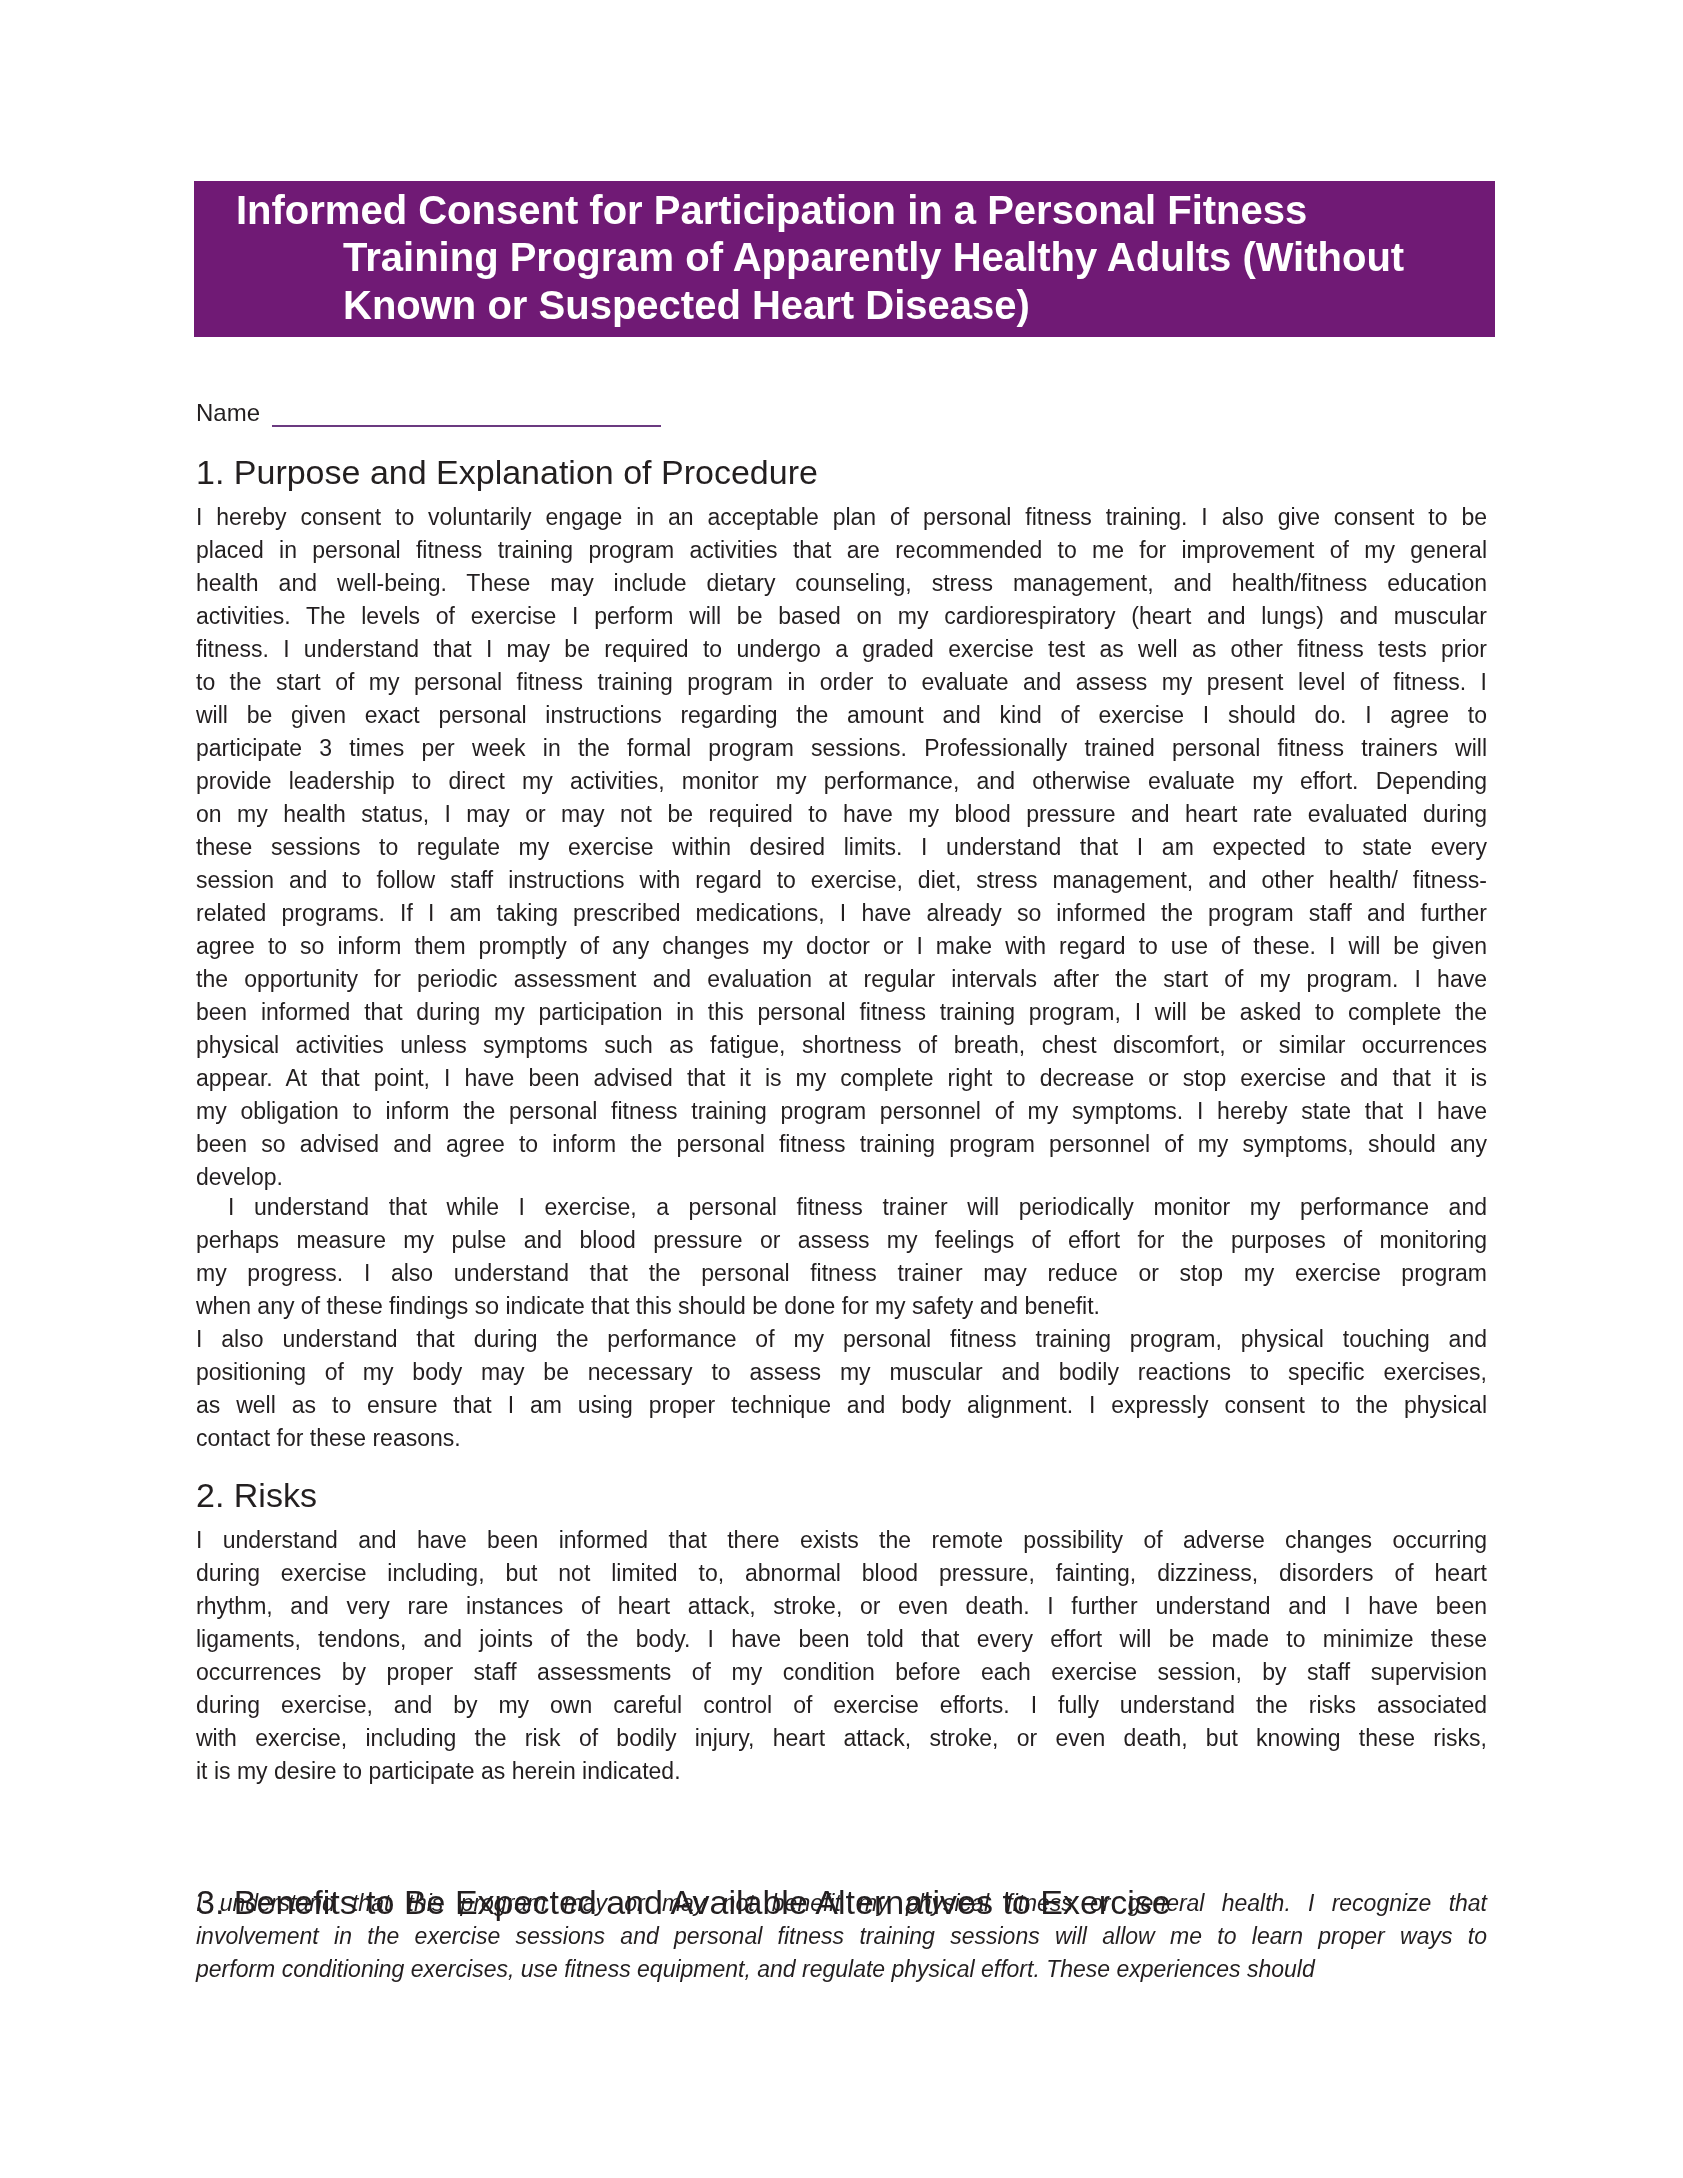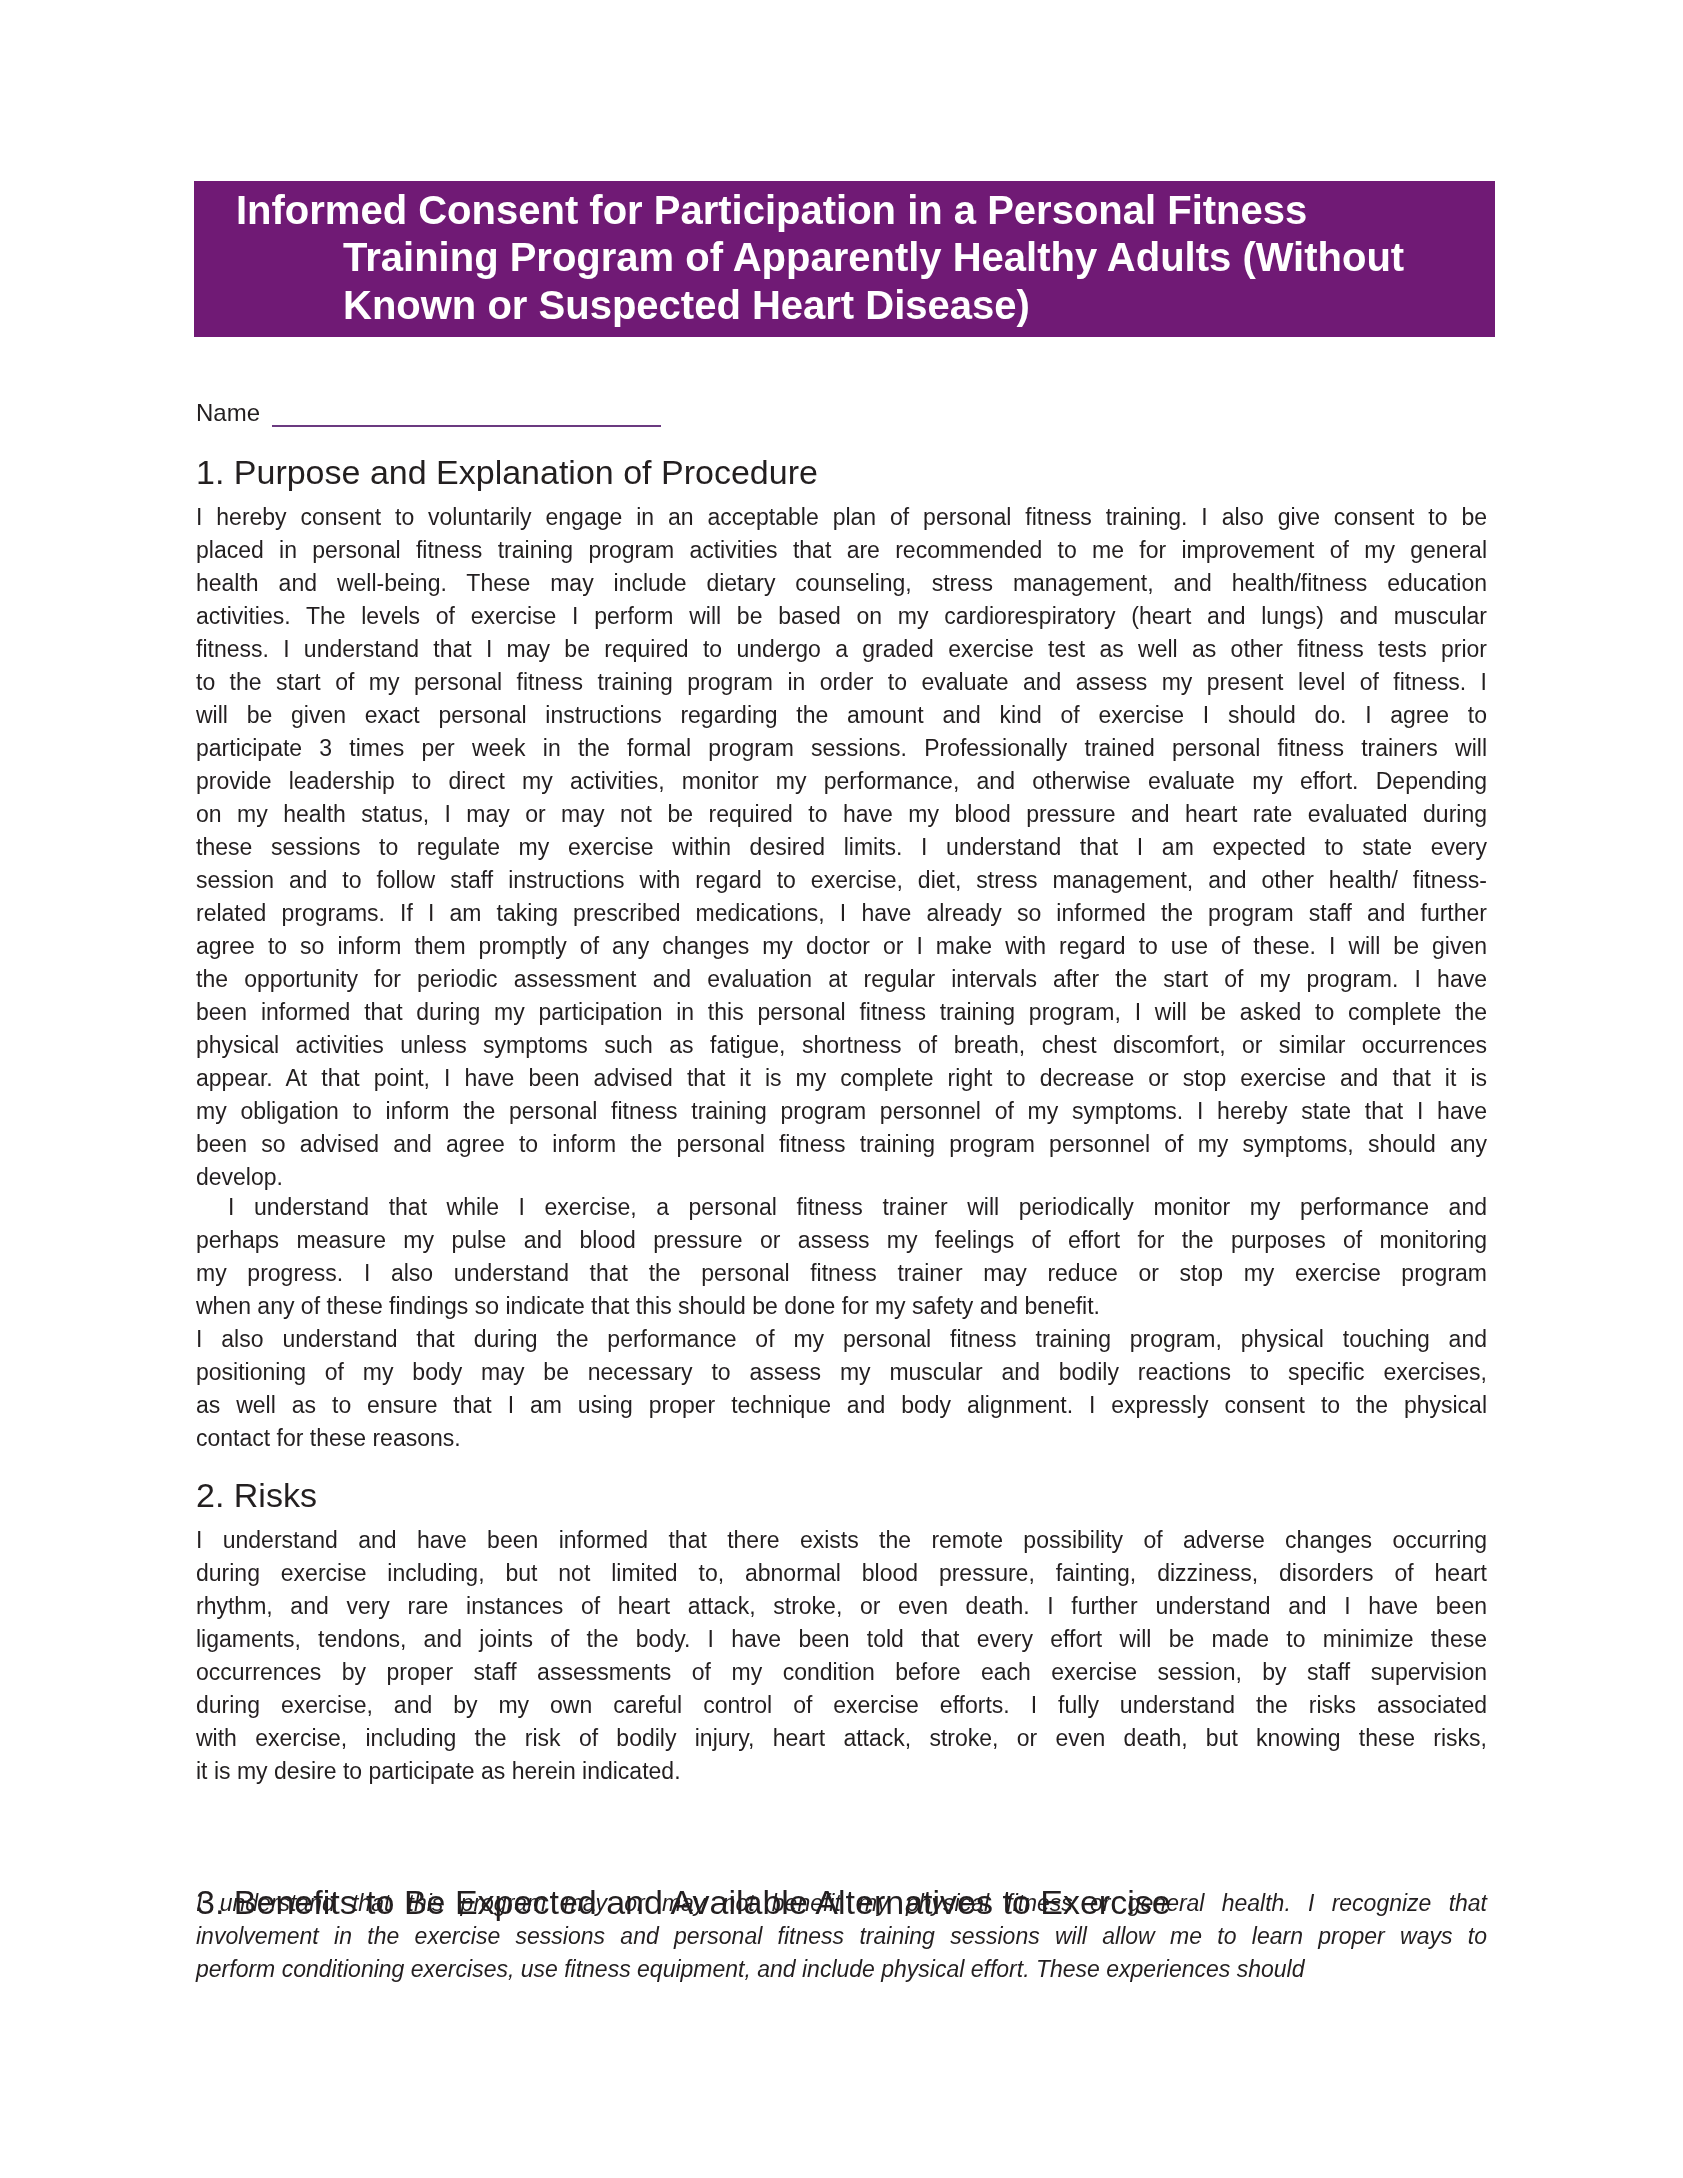--- a/index.html
+++ b/index.html
@@ -81,15 +81,15 @@
     <span class="line">occurrences by proper staff assessments of my condition before each exercise session, by staff supervision</span>
     <span class="line">during exercise, and by my own careful control of exercise efforts. I fully understand the risks associated</span>
     <span class="line">with exercise, including the risk of bodily injury, heart attack, stroke, or even death, but knowing these risks,</span>
     <span class="line last">it is my desire to participate as herein indicated.</span>
   </div>
 
 <div class="heading" style="top:1838px;margin-top:44px;">3. Benefits to Be Expected and Available Alternatives to Exercise</div>
 <div class="para" id="s2p0" style="top:1887px;font-style:italic;">
     <span class="line">I understand that this program may or may not benefit my physical fitness or general health. I recognize that</span>
     <span class="line">involvement in the exercise sessions and personal fitness training sessions will allow me to learn proper ways to</span>
-    <span class="line last">perform conditioning exercises, use fitness equipment, and include physical effort. These experiences should</span>
+    <span class="line last">perform conditioning exercises, use fitness equipment, and regulate physical effort. These experiences should</span>
   </div>
 
 
 </body></html>

